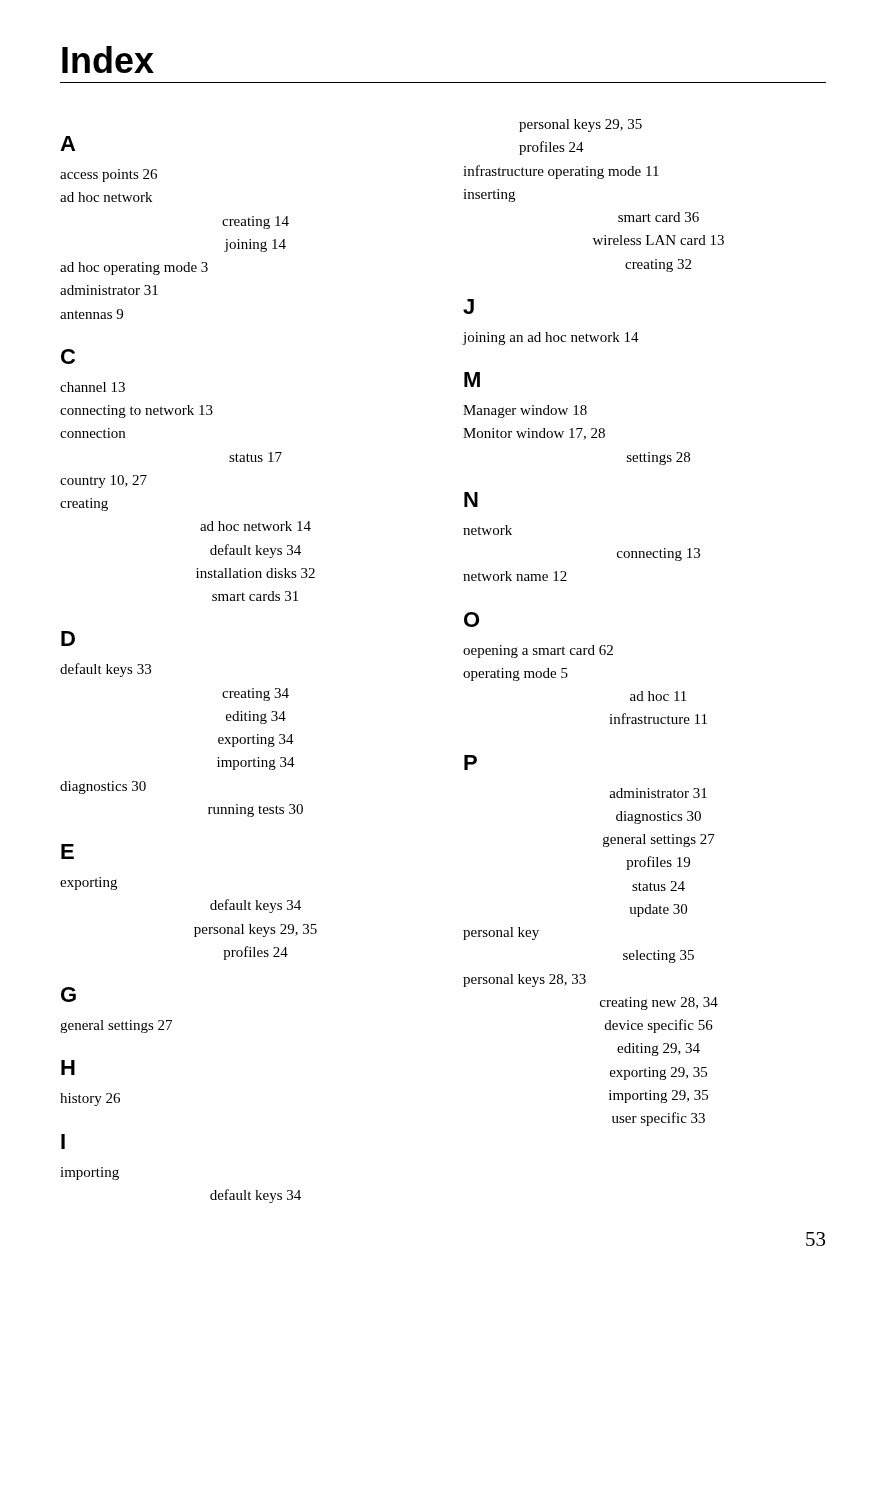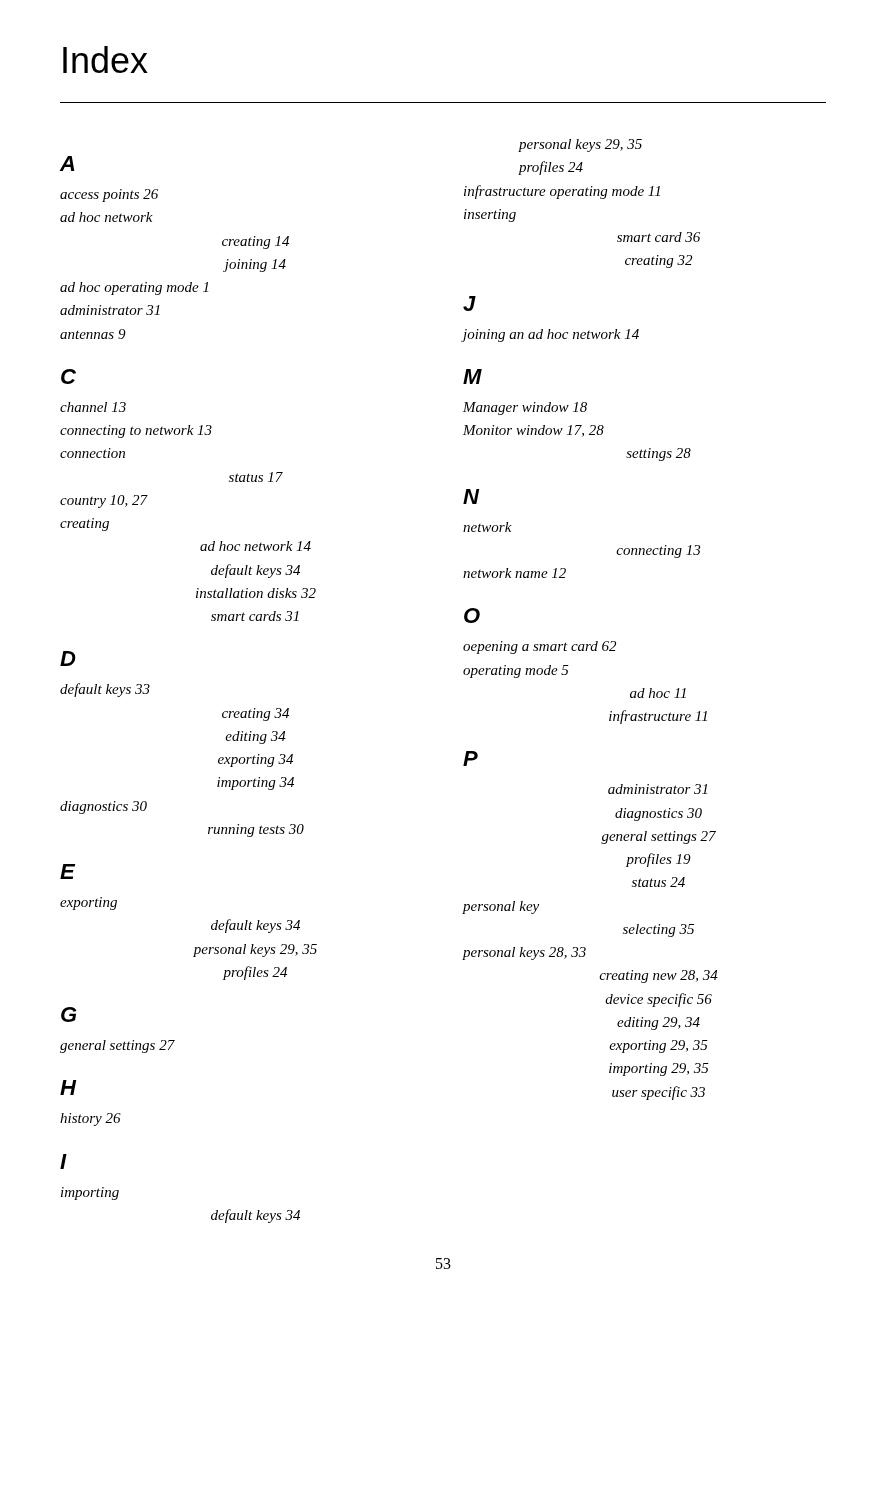--- a/index.html
+++ b/index.html
@@ -13,41 +13,40 @@
       font-family: "Times New Roman", Times, serif;
       font-size: 15px;
       color: #000000;
       width: 886px;
       min-height: 1507px;
       padding: 40px 60px 60px 60px;
     }
 
     .page-title {
       font-size: 36px;
-      font-weight: normal;
-      margin-bottom: 20px;
+      font-weight: bold;
+      margin-bottom: 0;
       font-family: Arial, Helvetica, sans-serif;
     }
 
     .title-rule {
       border: none;
       border-top: 1px solid #000;
       margin-bottom: 30px;
     }
 
     .two-col {
       display: flex;
       gap: 0;
       width: 100%;
     }
 
     .col {
       flex: 1;
       padding-right: 20px;
-      font-style: italic;
     }
 
     .col:last-child {
       padding-right: 0;
       padding-left: 20px;
     }
 
     .section-letter {
       font-size: 22px;
       font-weight: bold;
@@ -64,39 +63,39 @@
     .index-entry.sub1 {
       padding-left: 28px;
       text-align: center;
     }
 
     .index-entry.sub2 {
       padding-left: 56px;
     }
 
     .page-number-footer {
-      text-align: center;
-      margin-top: 28px;
-      font-size: 16px;
+      text-align: right;
+      margin-top: 20px;
+      font-size: 21px;
     }
   </style>
 </head>
 <body>
 
 <h1 class="page-title">Index</h1>
 <hr class="title-rule">
 
 <div class="two-col">
   <div class="col" id="left-col">
       <div class="section-letter">A</div>
       <div class="index-entry">access points 26</div>
       <div class="index-entry">ad hoc network</div>
       <div class="index-entry sub1">creating 14</div>
       <div class="index-entry sub1">joining 14</div>
-      <div class="index-entry">ad hoc operating mode 1</div>
+      <div class="index-entry">ad hoc operating mode 3</div>
       <div class="index-entry">administrator 31</div>
       <div class="index-entry">antennas 9</div>
       <div class="section-letter">C</div>
       <div class="index-entry">channel 13</div>
       <div class="index-entry">connecting to network 13</div>
       <div class="index-entry">connection</div>
       <div class="index-entry sub1">status 17</div>
       <div class="index-entry">country 10, 27</div>
       <div class="index-entry">creating</div>
       <div class="index-entry sub1">ad hoc network 14</div>
@@ -123,20 +122,21 @@
       <div class="section-letter">I</div>
       <div class="index-entry">importing</div>
       <div class="index-entry sub1">default keys 34</div>
     </div>
   <div class="col" id="right-col">
       <div class="index-entry sub2">personal keys 29, 35</div>
       <div class="index-entry sub2">profiles 24</div>
       <div class="index-entry">infrastructure operating mode 11</div>
       <div class="index-entry">inserting</div>
       <div class="index-entry sub1">smart card 36</div>
+      <div class="index-entry sub1">wireless LAN card 13</div>
       <div class="index-entry sub1">creating 32</div>
       <div class="section-letter">J</div>
       <div class="index-entry">joining an ad hoc network 14</div>
       <div class="section-letter">M</div>
       <div class="index-entry">Manager window 18</div>
       <div class="index-entry">Monitor window 17, 28</div>
       <div class="index-entry sub1">settings 28</div>
       <div class="section-letter">N</div>
       <div class="index-entry">network</div>
       <div class="index-entry sub1">connecting 13</div>
@@ -145,20 +145,21 @@
       <div class="index-entry">oepening a smart card 62</div>
       <div class="index-entry">operating mode 5</div>
       <div class="index-entry sub1">ad hoc 11</div>
       <div class="index-entry sub1">infrastructure 11</div>
       <div class="section-letter">P</div>
       <div class="index-entry sub1">administrator 31</div>
       <div class="index-entry sub1">diagnostics 30</div>
       <div class="index-entry sub1">general settings 27</div>
       <div class="index-entry sub1">profiles 19</div>
       <div class="index-entry sub1">status 24</div>
+      <div class="index-entry sub1">update 30</div>
       <div class="index-entry">personal key</div>
       <div class="index-entry sub1">selecting 35</div>
       <div class="index-entry">personal keys 28, 33</div>
       <div class="index-entry sub1">creating new 28, 34</div>
       <div class="index-entry sub1">device specific 56</div>
       <div class="index-entry sub1">editing 29, 34</div>
       <div class="index-entry sub1">exporting 29, 35</div>
       <div class="index-entry sub1">importing 29, 35</div>
       <div class="index-entry sub1">user specific 33</div>
     </div>

